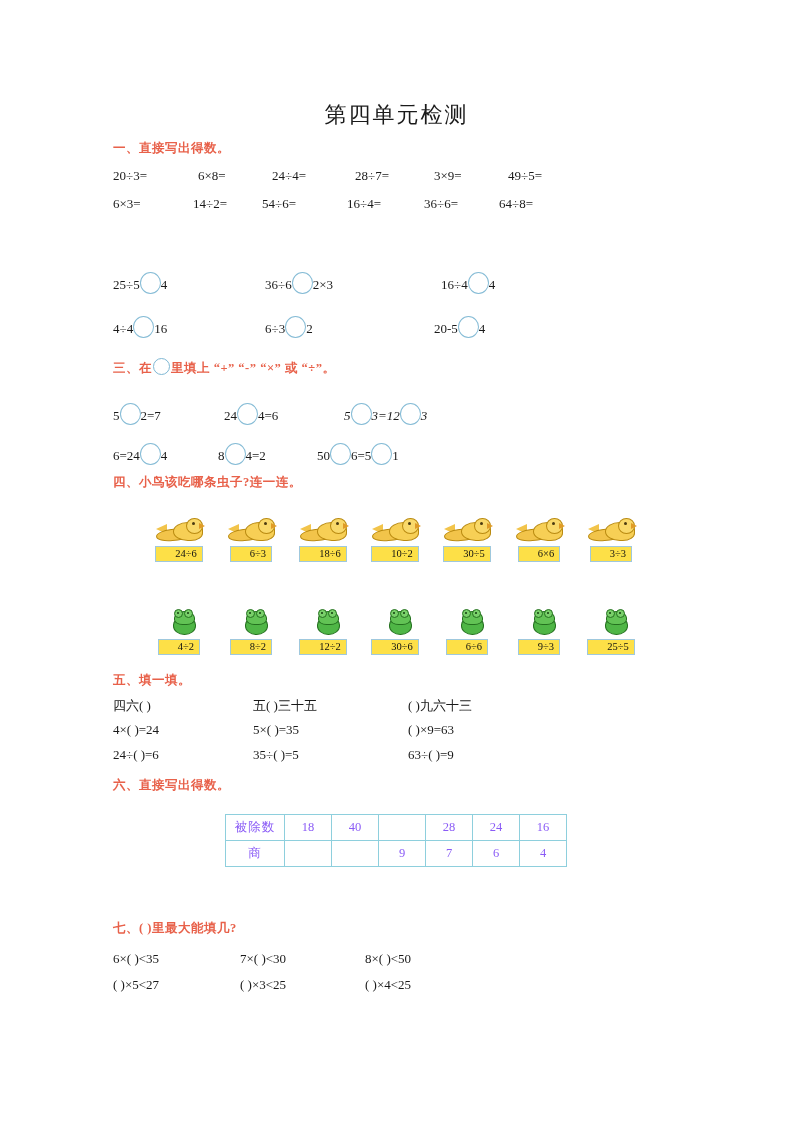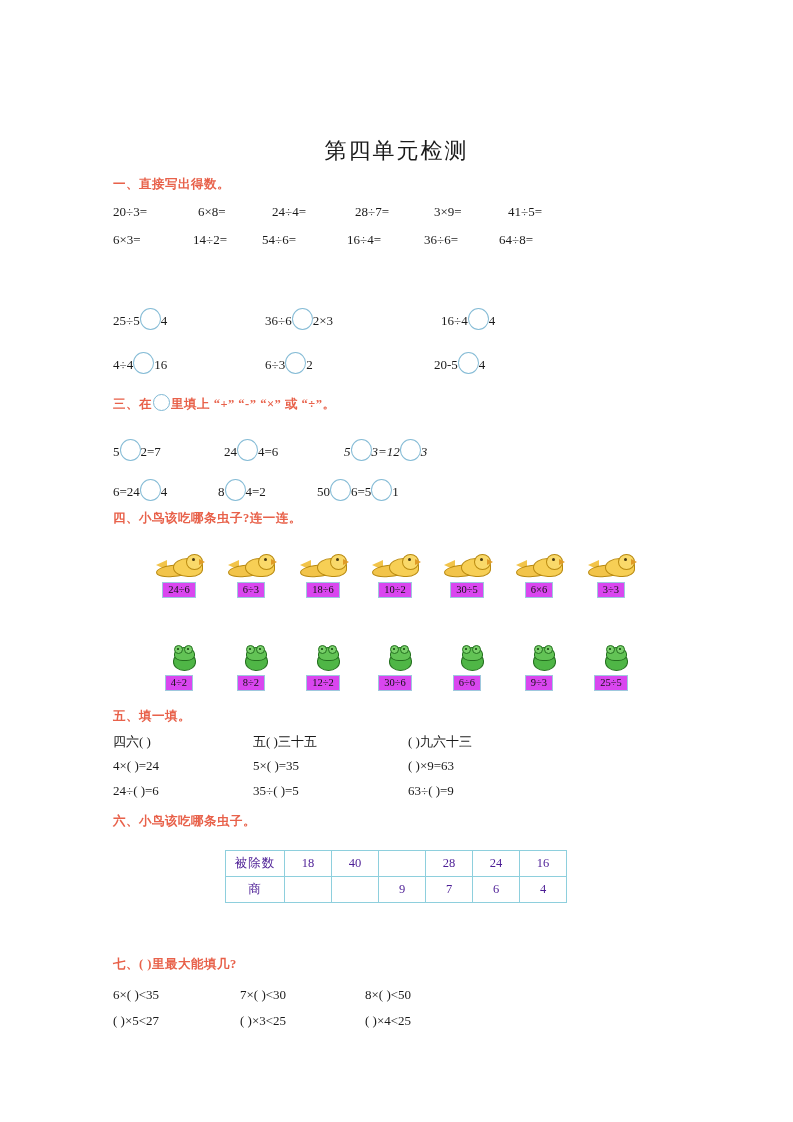--- a/index.html
+++ b/index.html
@@ -13,21 +13,20 @@
     position: relative;
     font-family: "Liberation Serif", "DejaVu Serif", serif;
     color: #1a1a1a;
     overflow: hidden;
   }
   .page {
     position: absolute;
     left: 0; top: 0;
     width: 793px;
     height: 1026px;
-    margin-top: 36px;
   }
 
   
   .doc-title {
     position: absolute;
     left: 0; top: 100px;
     width: 793px;
     text-align: center;
     font-size: 22px;
     letter-spacing: 2px;
@@ -84,23 +83,23 @@
   }
   .crit {
     height: 26px;
     position: relative;
     margin: 0 auto 0 auto;
     width: 58px;
   }
   .label-box {
     display: inline-block;
     border: 1px solid #9fc8dd;
-    background: #d946ef;
+    background: #fde047;
     font-size: 10.5px;
-    padding: 1px 5px 1px 5px;
+    padding: 1px 5px 1px 19px;
     line-height: 12px;
     color: #111;
     white-space: nowrap;
     font-family: "Liberation Serif", "DejaVu Serif", serif;
   }
 
   
   .bird { position:absolute; left:6px; top:1px; width:52px; height:25px; }
   .bird .wing {
     position:absolute; left:0; top:11px;
@@ -187,42 +186,42 @@
     font-family: "Liberation Serif", "DejaVu Serif", serif;
   }
   table.fill-table td, table.fill-table th {
     border: 1px solid #8ecfdd;
     width: 46px;
     height: 25px;
     text-align: center;
     vertical-align: middle;
     padding: 0;
     font-weight: normal;
-    color: #4c1d95;
+    color: #8b5cf6;
   }
   table.fill-table td.hdr, table.fill-table th.hdr {
     width: 58px;
     letter-spacing: 1px;
   }
 </style>
 </head>
 <body>
 
 <div class="page">
 
   <div class="doc-title">第四单元检测</div>
 
   <div class="sec-head" style="top:140px;">一、直接写出得数。</div>
 
   <div class="abs" style="left:113px; top:168px;">20÷3=</div>
   <div class="abs" style="left:198px; top:168px;">6×8=</div>
   <div class="abs" style="left:272px; top:168px;">24÷4=</div>
   <div class="abs" style="left:355px; top:168px;">28÷7=</div>
   <div class="abs" style="left:434px; top:168px;">3×9=</div>
-  <div class="abs" style="left:508px; top:168px;">41÷5=</div>
+  <div class="abs" style="left:508px; top:168px;">49÷5=</div>
 
   <div class="abs" style="left:113px; top:196px;">6×3=</div>
   <div class="abs" style="left:193px; top:196px;">14÷2=</div>
   <div class="abs" style="left:262px; top:196px;">54÷6=</div>
   <div class="abs" style="left:347px; top:196px;">16÷4=</div>
   <div class="abs" style="left:424px; top:196px;">36÷6=</div>
   <div class="abs" style="left:499px; top:196px;">64÷8=</div>
 
 
   <div class="abs" style="left:113px; top:272px;">
@@ -466,21 +465,21 @@
   <div class="abs" style="left:408px; top:697px;">(      )九六十三</div>
 
   <div class="abs" style="left:113px; top:722px;">4×(      )=24</div>
   <div class="abs" style="left:253px; top:722px;">5×(      )=35</div>
   <div class="abs" style="left:408px; top:722px;">(      )×9=63</div>
 
   <div class="abs" style="left:113px; top:747px;">24÷(      )=6</div>
   <div class="abs" style="left:253px; top:747px;">35÷(      )=5</div>
   <div class="abs" style="left:408px; top:747px;">63÷(      )=9</div>
 
-  <div class="sec-head" style="top:777px;">六、小鸟该吃哪条虫子。</div>
+  <div class="sec-head" style="top:777px;">六、直接写出得数。</div>
 
   <table class="fill-table" style="left:225px; top:814px;">
     <tbody>
         <tr>
       <td class="hdr">被除数</td>
       <td>18</td>
       <td>40</td>
       <td></td>
       <td>28</td>
       <td>24</td>

